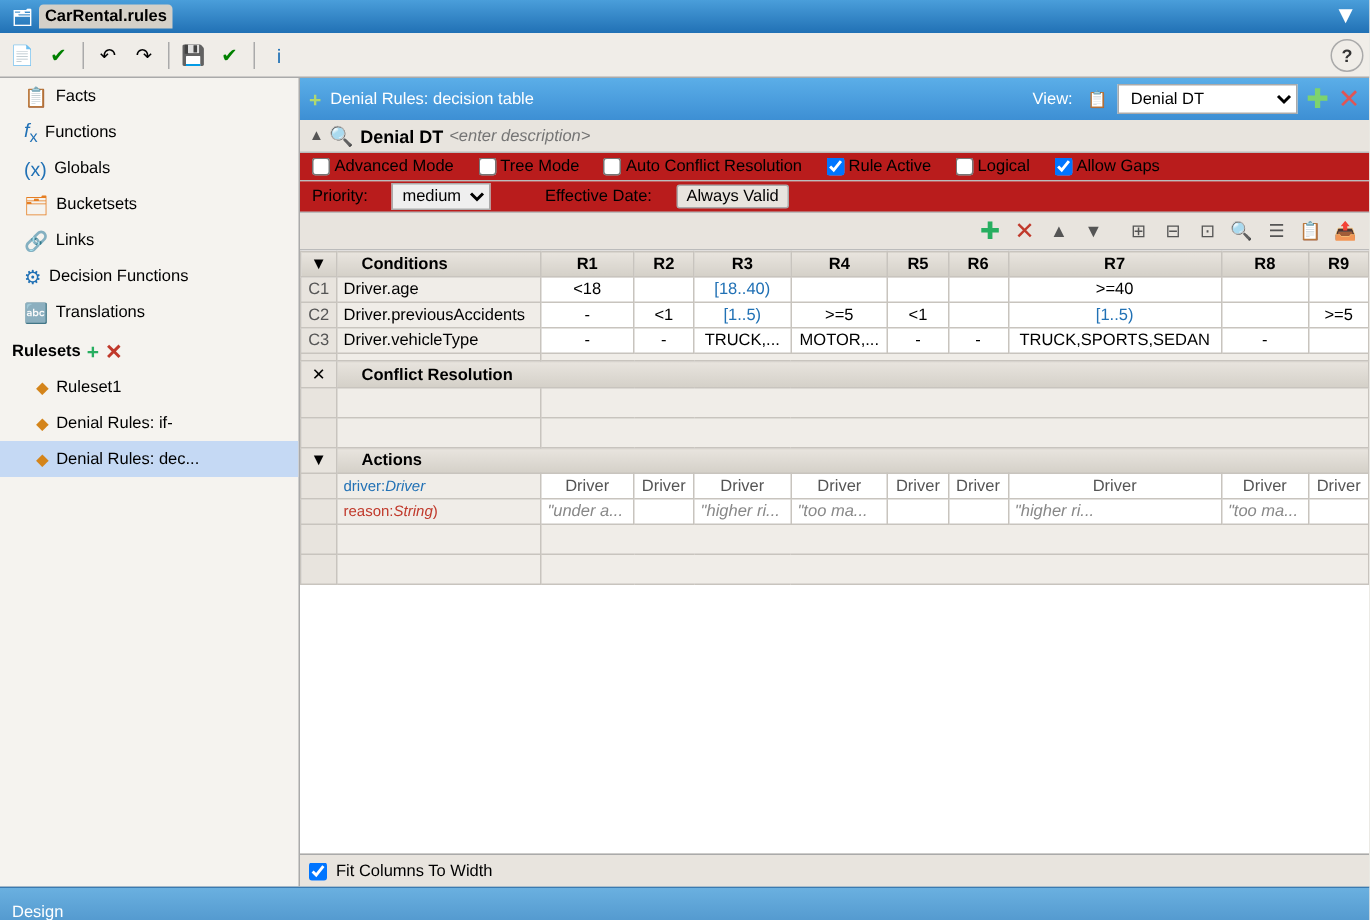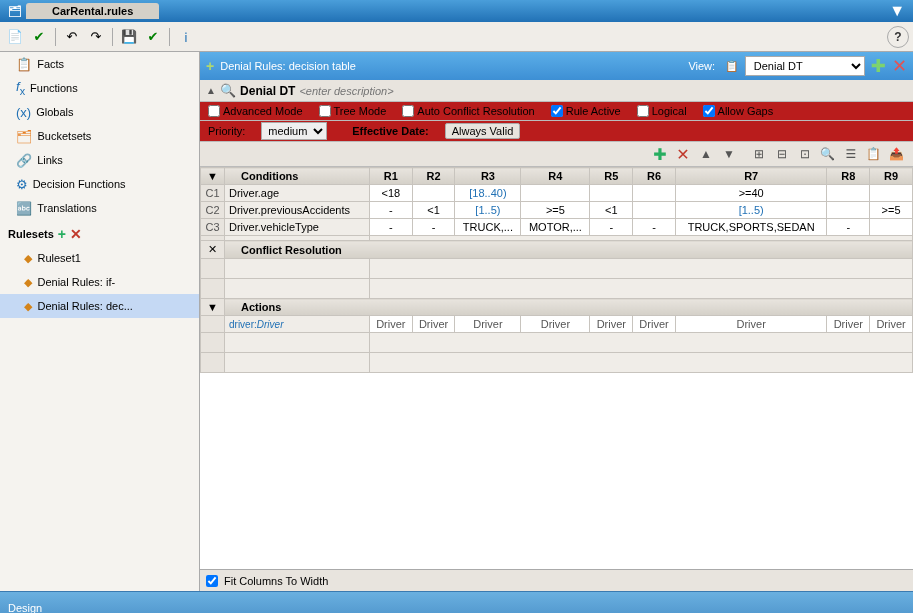--- a/index.html
+++ b/index.html
@@ -12,21 +12,21 @@
       height: 22px;
       display: flex;
       align-items: center;
       padding: 0 8px;
       font-size: 11px;
       font-weight: bold;
     }
     .title-bar-tab {
       background: #d4d0c8;
       color: #000;
-      padding: 2px 26px;
+      padding: 2px 4px;
       margin-left: 4px;
       border-radius: 3px 3px 0 0;
       font-size: 11px;
     }
 
     
     .toolbar {
       background: #f0ede8;
       border-bottom: 1px solid #aaa;
       height: 30px;
@@ -393,21 +393,21 @@
         <input type="checkbox" checked="" style="">
         <span>Allow Gaps</span>
       </label>
     </div>
 
     <div class="options-bar" style="border-top:none;padding-top:1px;padding-bottom:1px;">
       <span class="priority-label">Priority:</span>
       <select class="priority-select">
         <option>medium</option>
       </select>
-      <span class="priority-label" style="margin-left:9px;font-weight:bold;">Effective Date:</span>
+      <span class="priority-label" style="margin-left:20px;">Effective Date:</span>
       <span style="font-size:11px;background:#e8e4de;border:1px solid #aaa;padding:1px 6px;border-radius:2px;">Always Valid</span>
     </div>
 
     <div class="rule-toolbar">
       <button class="rule-toolbar-btn green">✚</button>
       <button class="rule-toolbar-btn red">✕</button>
       <button class="rule-toolbar-btn">▲</button>
       <button class="rule-toolbar-btn">▼</button>
       <div style="width:4px;"></div>
       <button class="rule-toolbar-btn">⊞</button>
@@ -521,20 +521,35 @@
             <td class="driver-cell">Driver</td>
             <td class="driver-cell">Driver</td>
             <td class="driver-cell">Driver</td>
             <td class="driver-cell">Driver</td>
             <td class="driver-cell">Driver</td>
             <td class="driver-cell">Driver</td>
             <td class="driver-cell">Driver</td>
             <td class="driver-cell">Driver</td>
           </tr>
 
+          <tr>
+            <td class="row-num"></td>
+            <td class="row-label" colspan="2">
+              <span class="action-string">reason:<i>String</i>)</span>
+            </td>
+            <td class="reason-cell">"under a...</td>
+            <td class="reason-cell"></td>
+            <td class="reason-cell">"higher ri...</td>
+            <td class="reason-cell">"too ma...</td>
+            <td class="reason-cell"></td>
+            <td class="reason-cell"></td>
+            <td class="reason-cell">"higher ri...</td>
+            <td class="reason-cell">"too ma...</td>
+            <td class="reason-cell"></td>
+          </tr>
 
           <tr style="height:20px;">
             <td class="row-num"></td>
             <td class="row-label" colspan="2"></td>
             <td colspan="9" style="background:#f0ede8;"></td>
           </tr>
           <tr style="height:20px;">
             <td class="row-num"></td>
             <td class="row-label" colspan="2"></td>
             <td colspan="9" style="background:#f0ede8;"></td>

